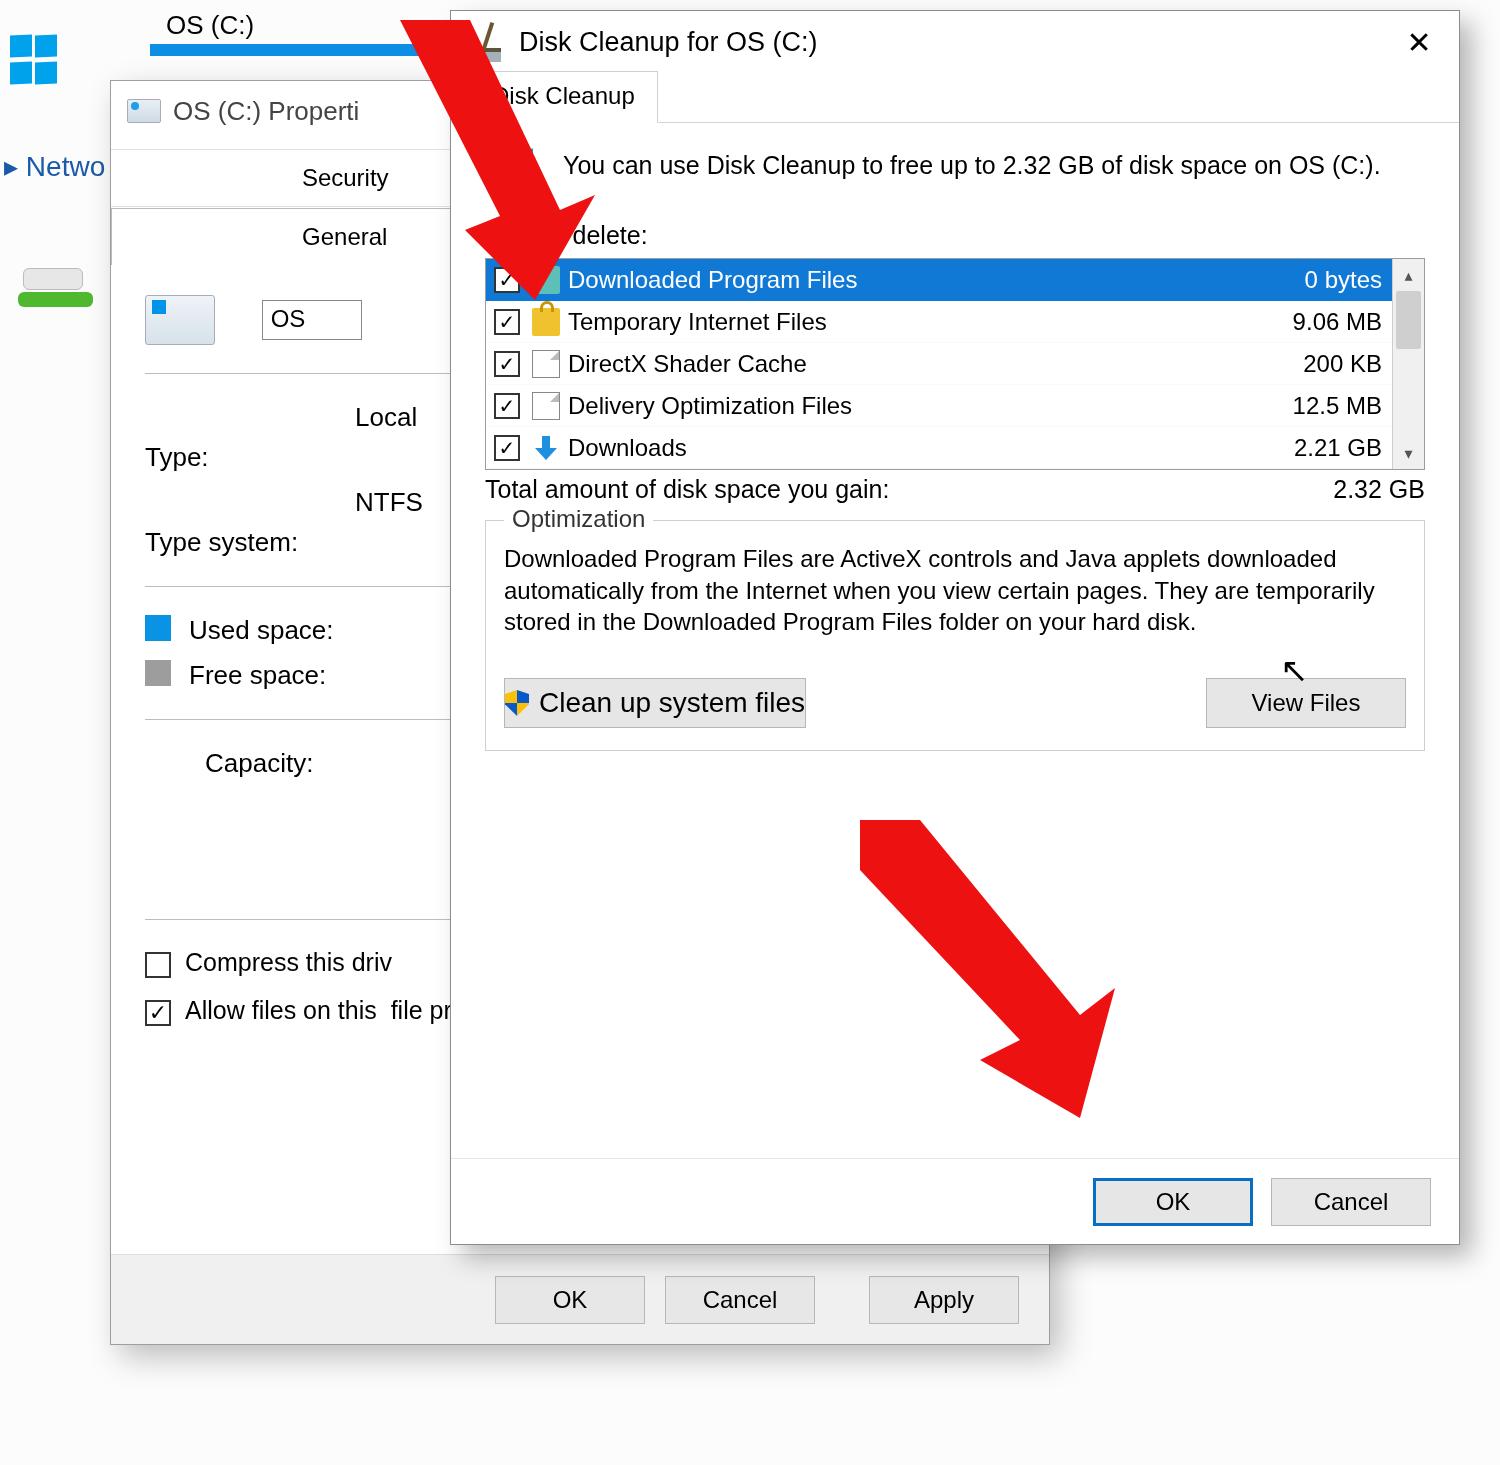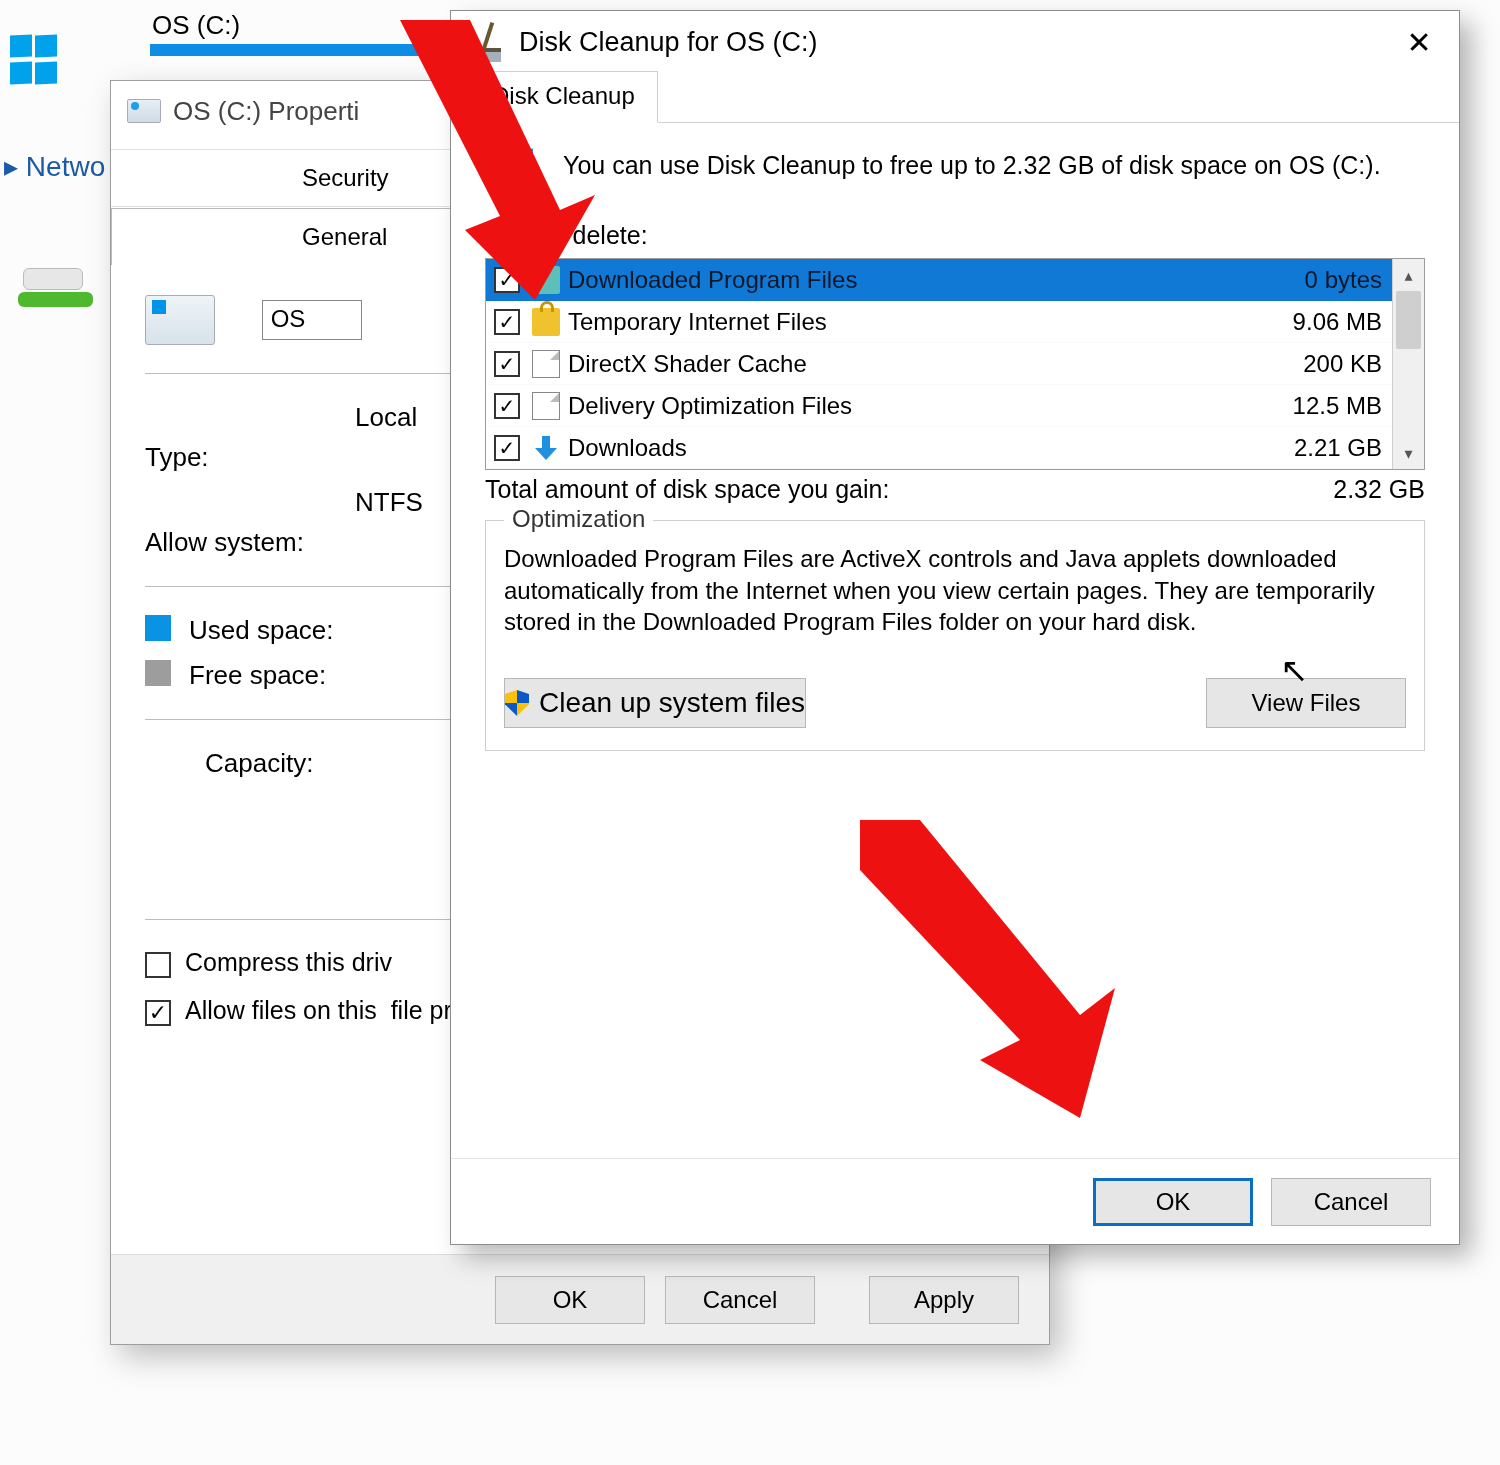--- a/index.html
+++ b/index.html
@@ -17,21 +17,21 @@
   .stage {
     position: relative;
     width: 1500px;
     height: 1465px;
     background: #fcfcfc;
   }
 
   
   .explorer-drive {
     position: absolute;
-    left: 152px; top: 10px;
+    left: 166px; top: 10px;
     font-size: 26px;
   }
   .explorer-bar {
     position: absolute;
     left: 150px; top: 44px;
     width: 290px; height: 12px;
     background: #0d8de4;
   }
   .windows-logo {
     position: absolute;
@@ -164,21 +164,21 @@
 
   .section-label{font-size:25px;margin:26px 0 8px;}
 
   .file-list-frame{display:flex;border:1px solid #9c9c9c;}
   .file-list{flex:1;}
   .file-row{
     height:42px;display:flex;align-items:center;
     padding:0 10px 0 8px;font-size:24px;
     border-bottom:1px solid rgba(0,0,0,0.02);
   }
-  .file-row.selected{background:#1079d6;color:#0f172a;}
+  .file-row.selected{background:#1079d6;color:#ffffff;}
   .chk{width:26px;height:26px;border:2px solid #333;margin-right:12px;flex:none;display:flex;align-items:center;justify-content:center;font-size:20px;color:#000;background:#fff;}
   .chk:after{content:"✓";}
   .file-icon{width:28px;height:28px;margin-right:8px;flex:none;display:inline-block;position:relative;}
   .fi-folder{background:#5cbfb8;border-radius:2px;}
   .fi-lock{background:#f0c22e;border-radius:2px;}
   .fi-lock:after{content:"";position:absolute;left:8px;top:-7px;width:8px;height:8px;border:3px solid #c89400;border-bottom:none;border-radius:8px 8px 0 0;}
   .fi-doc{background:#fff;border:1px solid #888;}
   .fi-doc:after{content:"";position:absolute;right:0;top:0;width:9px;height:9px;background:linear-gradient(135deg,#fff 48%,#bbb 52%);}
   .fi-down{background:none;}
   .fi-down:before{content:"";position:absolute;left:10px;top:2px;width:8px;height:14px;background:#1f8fdf;}
@@ -252,21 +252,21 @@
       <div>
         <span class="drive-large"></span>
         <span class="os-input">OS</span>
       </div>
       <hr class="hr">
       <div class="kv">
         <span class="k">Type:</span>
         <span>Local</span>
       </div>
       <div class="kv">
-        <span class="k">Allow system:</span>
+        <span class="k">Type system:</span>
         <span>NTFS</span>
       </div>
       <hr class="hr">
       <div class="kv">
         <span class="swatch sw-blue"></span>
         <span>Used space:</span>
       </div>
       <div class="kv">
         <span class="swatch sw-grey"></span>
         <span>Free space:</span>

